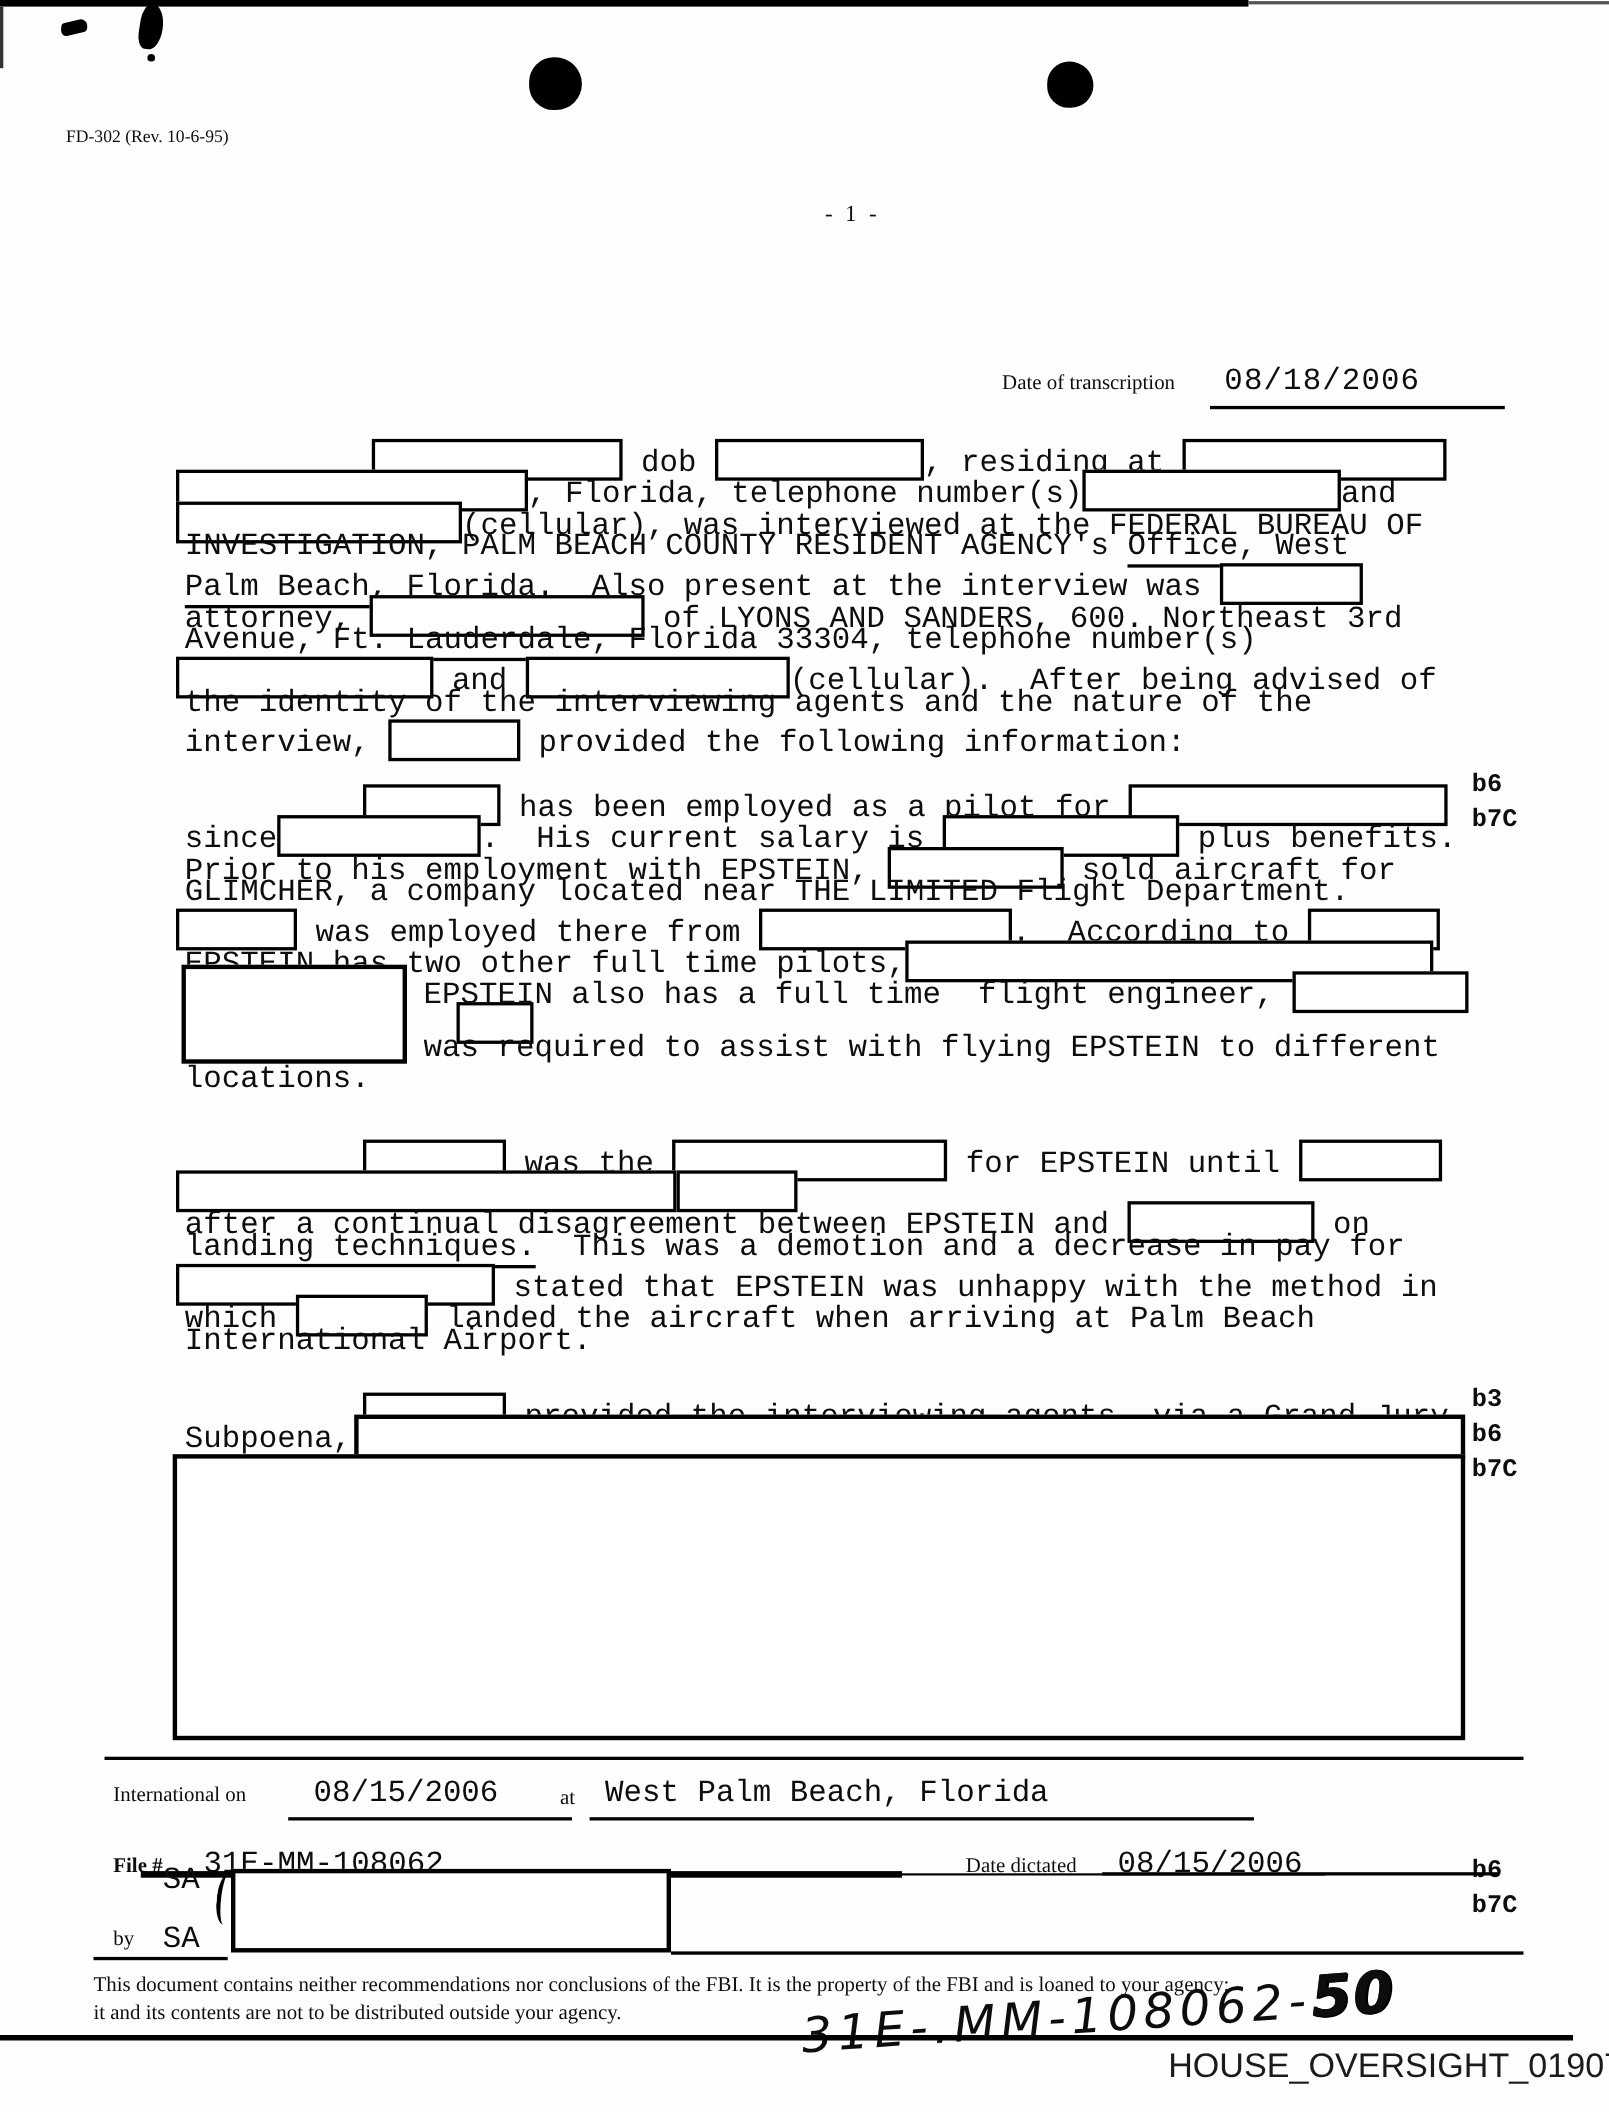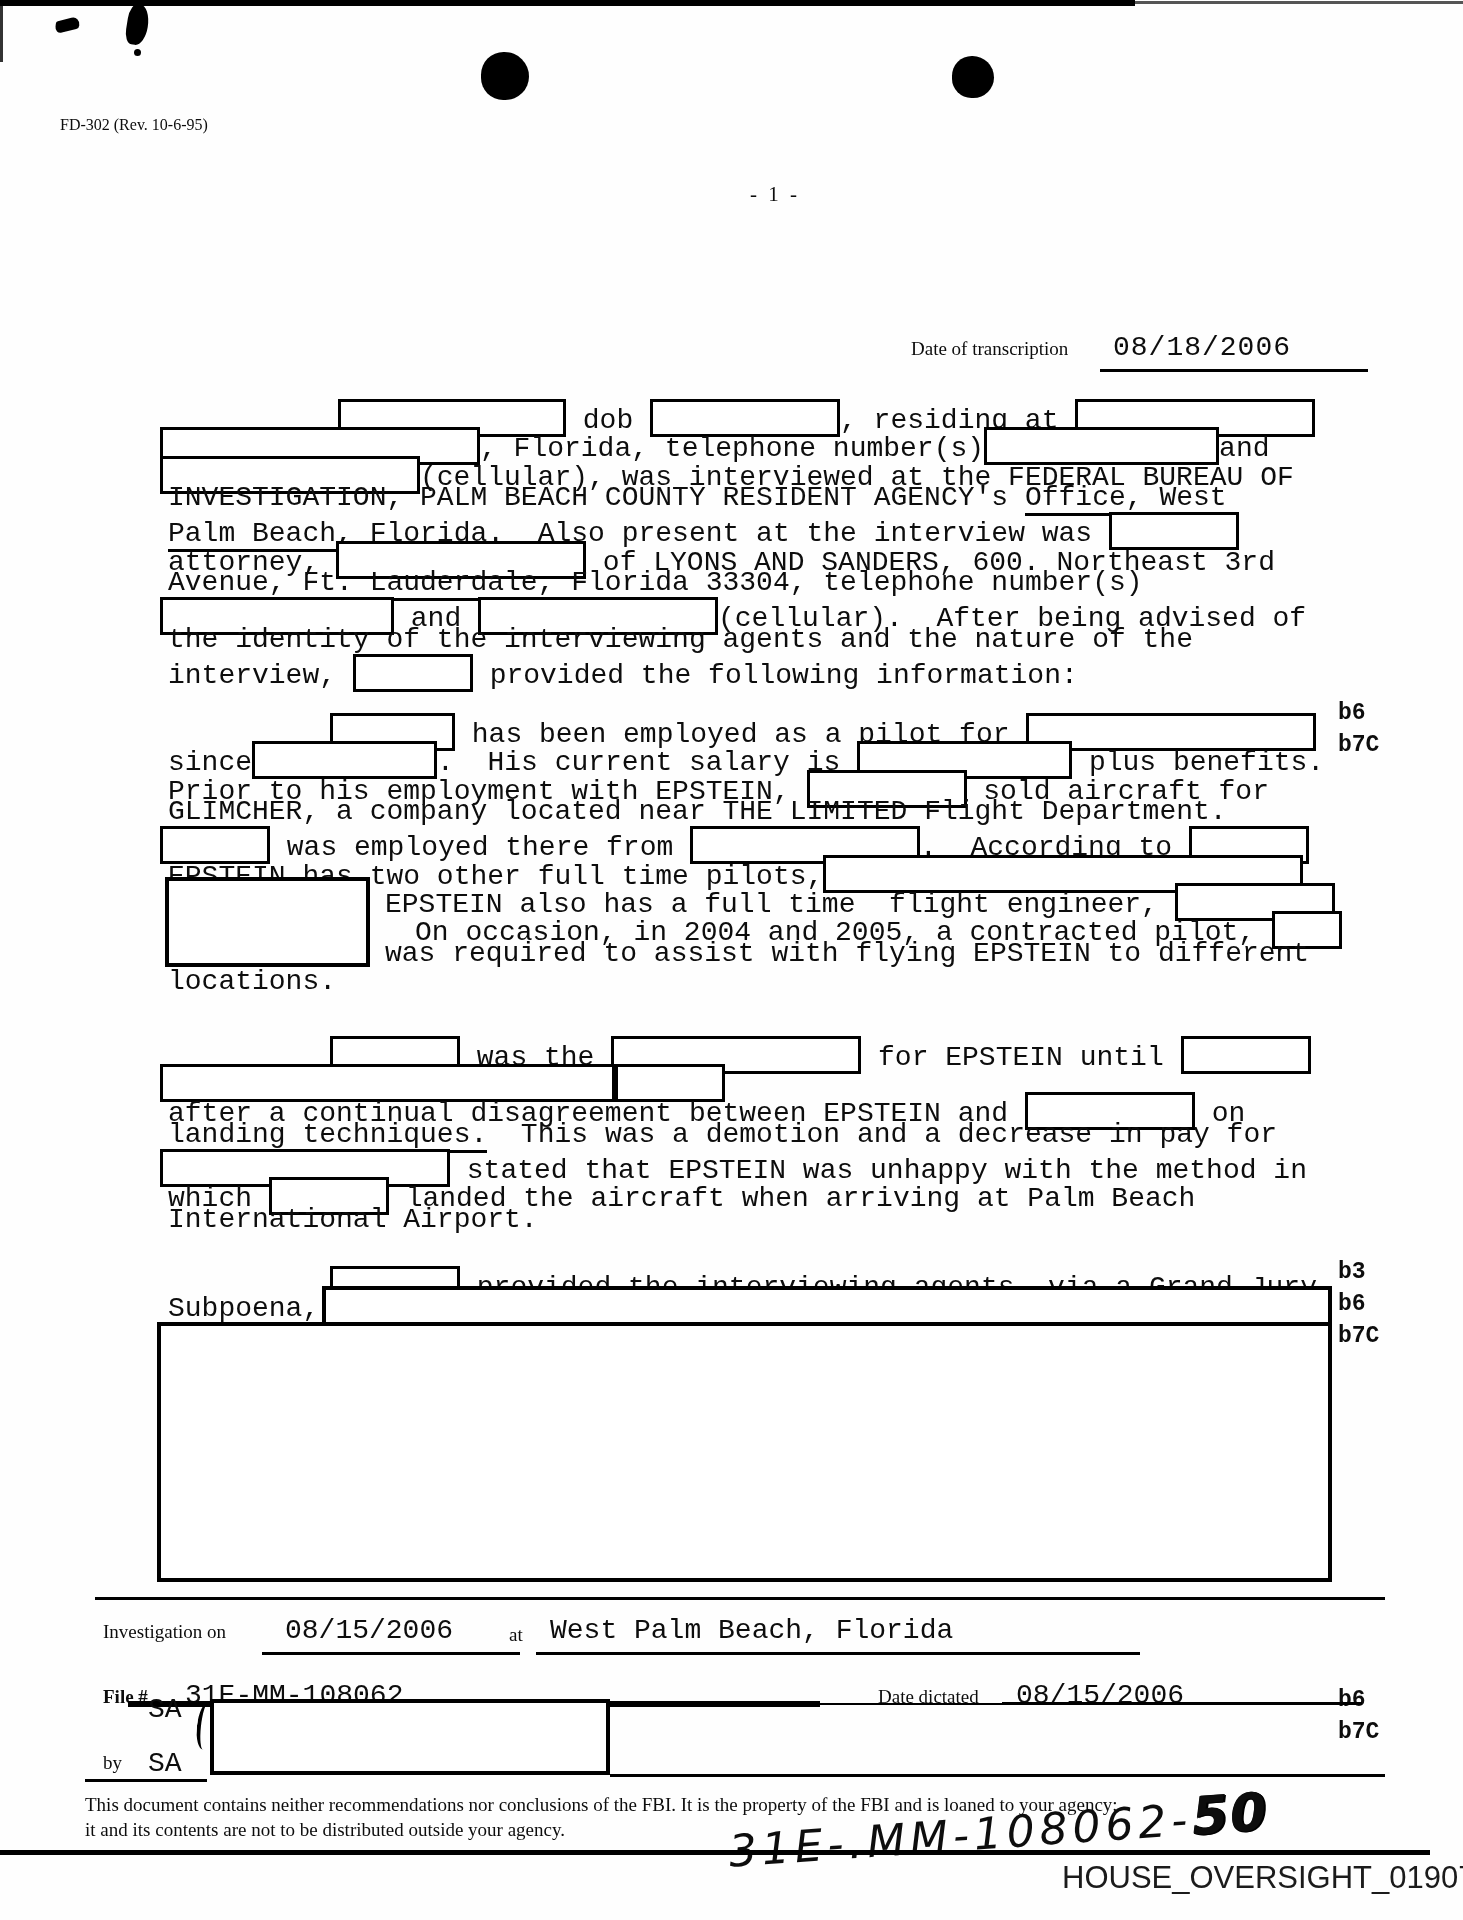--- a/index.html
+++ b/index.html
@@ -75,21 +75,21 @@
       <div class="bline" style="top: 597px; text-indent: -8px;"><span class="rbox" style="width: 234px;"></span><span> and </span><span class="rbox" style="width: 240px;"></span><span>(cellular).  After being advised of</span></div>
       <div class="bline" style="top: 626px;"><span>the identity of the interviewing agents and the nature of the</span></div>
       <div class="bline" style="top: 654px;"><span>interview, </span><span class="rbox" style="width: 120px;"></span><span> provided the following information:</span></div>
       <div class="bline" style="top: 713px;"><span class="gap" style="width: 162px;"></span><span class="rbox" style="width: 125px;"></span><span> has been employed as a pilot for </span><span class="rbox" style="width: 290px;"></span></div>
       <div class="bline" style="top: 741px;"><span>since</span><span class="rbox" style="width: 185px;"></span><span>.  His current salary is </span><span class="rbox" style="width: 215px;"></span><span> plus benefits.</span></div>
       <div class="bline" style="top: 770px;"><span>Prior to his employment with EPSTEIN, </span><span class="rbox" style="width: 160px;"></span><span> sold aircraft for</span></div>
       <div class="bline" style="top: 798px;"><span>GLIMCHER, a company located near </span><span class="uline">THE LIMITED</span><span> Flight Department.</span></div>
       <div class="bline" style="top: 826px; text-indent: -8px;"><span class="rbox" style="width: 110px;"></span><span> was employed there from </span><span class="rbox" style="width: 230px;"></span><span>.  According to </span><span class="rbox" style="width: 120px;"></span></div>
       <div class="bline" style="top: 855px;"><span>EPSTEIN has two other full time pilots,</span><span class="rbox" style="width: 480px;"></span></div>
       <div class="bline" style="top: 883px;"><span class="gap" style="width: 217px;"></span><span>EPSTEIN also has a full time  flight engineer, </span><span class="rbox" style="width: 160px;"></span></div>
-      <div class="bline" style="top: 911px;"><span class="gap" style="width: 247px;"></span><span>On occasion, in 2004 and 2005, a contracted pilot, </span><span class="rbox" style="width: 70px;"></span></div>
+      <div class="bline" style="top: 911px;"><span class="gap" style="width: 247px;"></span><span class="rbox" style="width: 70px;"></span></div>
       <div class="bline" style="top: 940px;"><span class="gap" style="width: 217px;"></span><span>was required to assist with flying EPSTEIN to different</span></div>
       <div class="bline" style="top: 968px;"><span>locations.</span></div>
       <div class="bline" style="top: 1036px;"><span class="gap" style="width: 162px;"></span><span class="rbox" style="width: 130px;"></span><span> was the </span><span class="rbox" style="width: 250px;"></span><span> for EPSTEIN until </span><span class="rbox" style="width: 130px;"></span></div>
       <div class="bline" style="top: 1064px; text-indent: -8px;"><span class="rbox" style="width: 455px;"></span><span class="rbox" style="width: 110px;"></span></div>
       <div class="bline" style="top: 1092px;"><span>after a continual disagreement between EPSTEIN and </span><span class="rbox" style="width: 170px;"></span><span> on</span></div>
       <div class="bline" style="top: 1121px;"><span class="uline">landing techniques.</span><span>  This was a demotion and a decrease in pay for</span></div>
       <div class="bline" style="top: 1149px; text-indent: -8px;"><span class="rbox" style="width: 290px;"></span><span> stated that EPSTEIN was unhappy with the method in</span></div>
       <div class="bline" style="top: 1177px;"><span>which </span><span class="rbox" style="width: 120px;"></span><span> landed the aircraft when arriving at Palm Beach</span></div>
       <div class="bline" style="top: 1206px;"><span>International Airport.</span></div>
       <div class="bline" style="top: 1266px;"><span class="gap" style="width: 162px;"></span><span class="rbox" style="width: 130px;"></span><span> provided the interviewing agents, via a Grand Jury</span></div>
@@ -102,21 +102,21 @@
       <div class="mcode" style="top: 697px;">b6</div>
       <div class="mcode" style="top: 729px;">b7C</div>
       <div class="mcode" style="top: 1256px;">b3</div>
       <div class="mcode" style="top: 1288px;">b6</div>
       <div class="mcode" style="top: 1320px;">b7C</div>
       <div class="mcode" style="top: 1684px;">b6</div>
       <div class="mcode" style="top: 1716px;">b7C</div>
     </div>
 
   <div class="hr" style="left:95px;top:1597px;width:1290px;"></div>
-  <div class="flabel" style="left:103px;top:1621px;">Investigation on</div>
+  <div class="flabel" style="left:103px;top:1621px;">International on</div>
   <div class="fvalue" style="left:285px;top:1615px;">08/15/2006</div>
   <div class="hr" style="left:262px;top:1652px;width:258px;"></div>
   <div class="flabel" style="left:509px;top:1624px;">at</div>
   <div class="fvalue" style="left:550px;top:1615px;">West Palm Beach, Florida</div>
   <div class="hr" style="left:536px;top:1652px;width:604px;"></div>
 
   <div class="flabel" style="left:103px;top:1686px;font-weight:bold;">File #</div>
   <div class="fvalue" style="left:185px;top:1680px;">31E-MM-108062</div>
   <div class="hr" style="left:128px;top:1701px;width:692px;height:6px;"></div>
   <div class="hr" style="left:820px;top:1703px;width:385px;height:2px;"></div>

